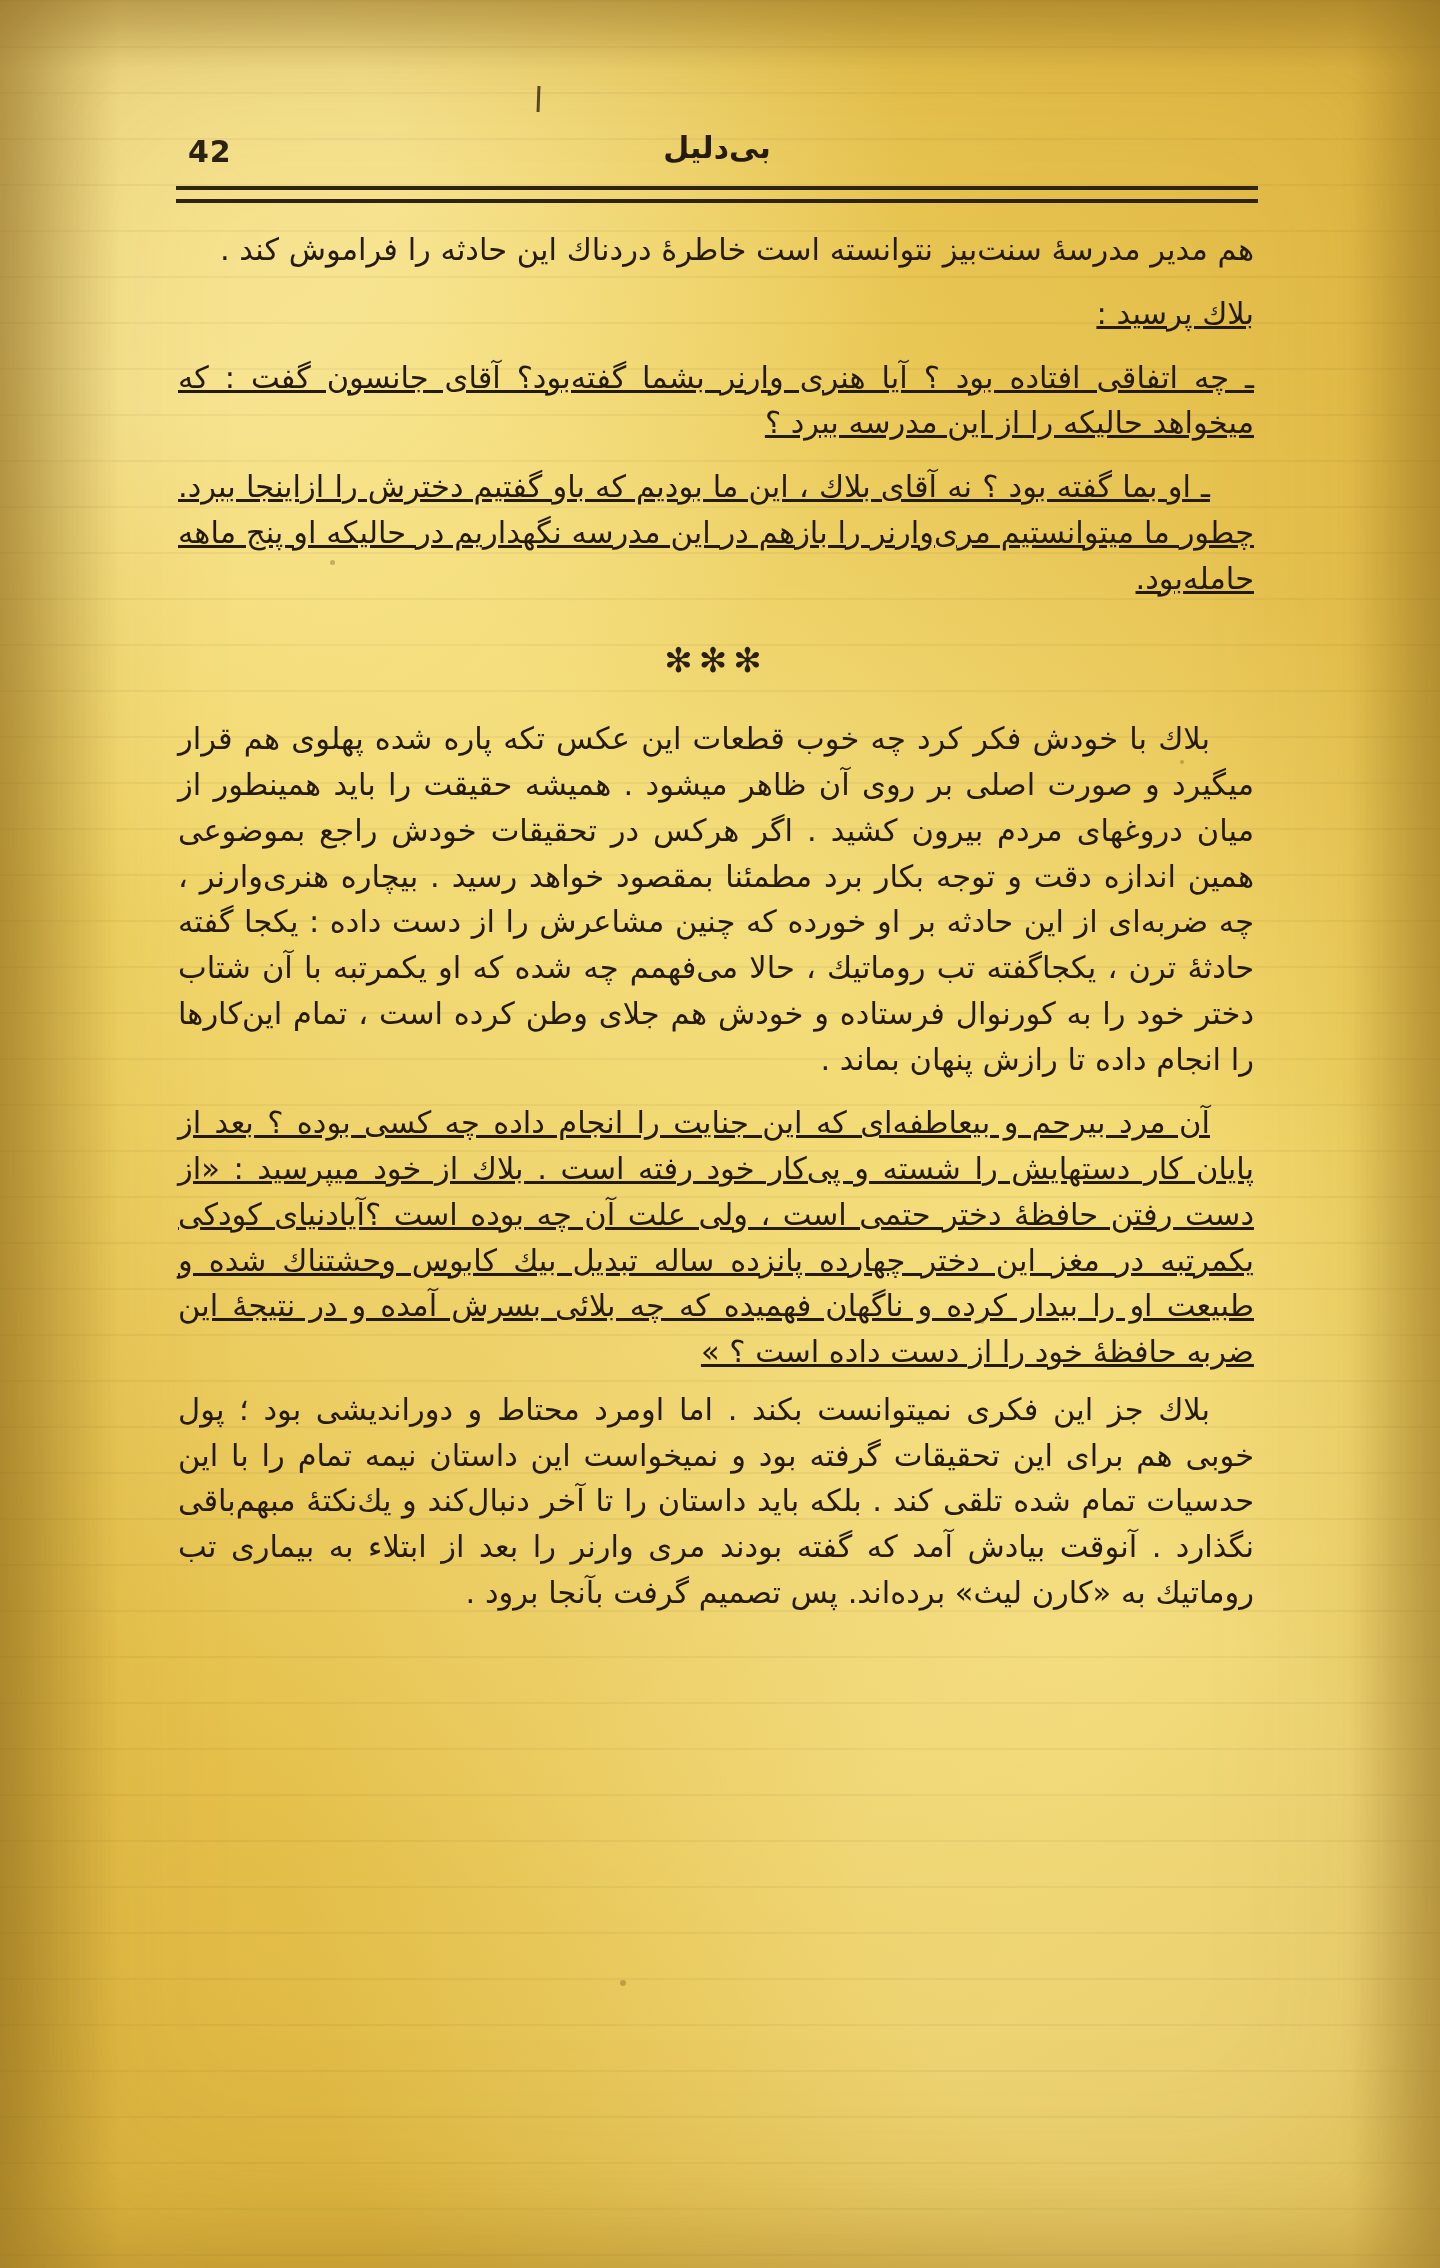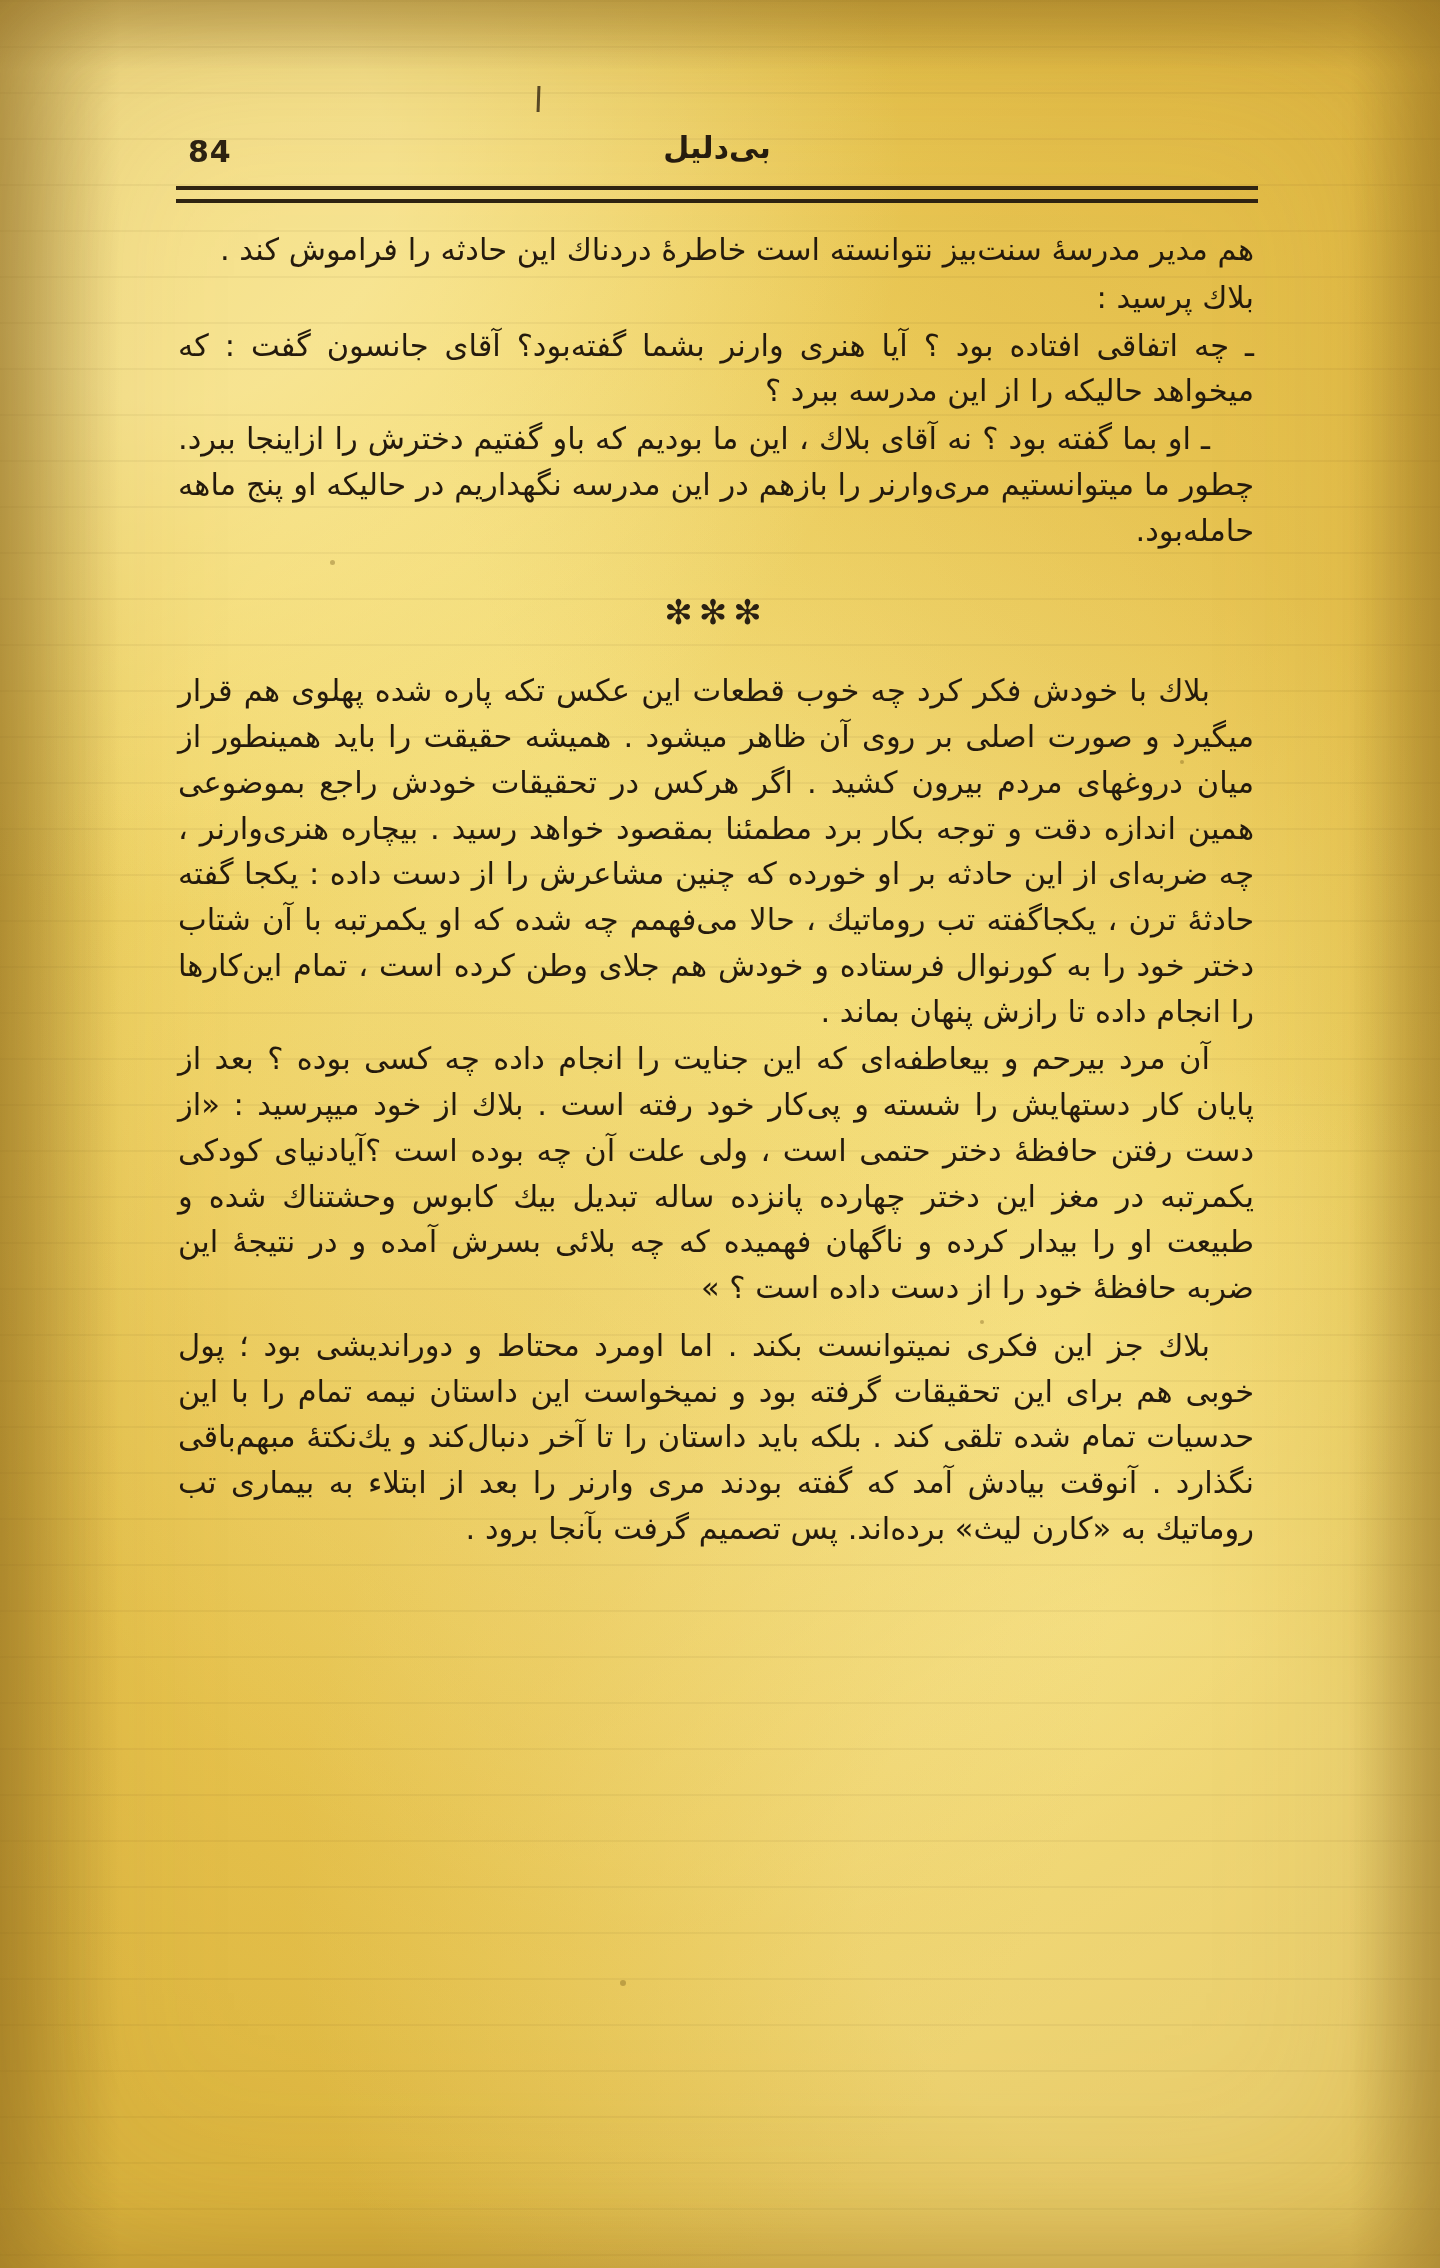--- a/index.html
+++ b/index.html
@@ -115,21 +115,21 @@
     line-height: 1.50;
     text-align: justify;
     text-justify: inter-word;
     direction: rtl;
   }
   .para {
     margin: 0 0 0 0;
     text-indent: 44px;
   }
   .para.no-indent { text-indent: 0; margin-top: 15px; }
-  .para + .para { margin-top: 2px; }
+  .para + .para { margin-top: 18px; text-decoration: underline; }
 
   .divider {
     text-align: center;
     font-size: 34px;
     letter-spacing: 6px;
     color: #2b2112;
     margin: 34px 0 30px 0;
     direction: ltr;
   }
 
@@ -155,21 +155,21 @@
 </head>
 <body>
 
 <div class="page">
 
   <div class="grain"></div>
   <div class="showthrough"></div>
 
   <div class="header">
     <div class="tick-mark"></div>
-    <div class="page-number">84</div>
+    <div class="page-number">42</div>
     <div class="running-title">بی‌دلیل</div>
     <div class="rule-double"></div>
   </div>
 
   <div class="body">
     <p class="para no-indent">هم مدیر مدرسهٔ سنت‌بیز نتوانسته است خاطرهٔ دردناك این حادثه را فراموش كند .</p>
     <p class="para no-indent">بلاك پرسید :</p>
     <p class="para no-indent">ـ چه اتفاقی افتاده بود ؟ آیا هنری وارنر بشما گفته‌بود؟ آقای جانسون گفت : كه میخواهد حالیكه را از این مدرسه ببرد ؟</p>
     <p class="para">ـ او بما گفته بود ؟ نه آقای بلاك ، این ما بودیم كه باو گفتیم دخترش را ازاینجا ببرد. چطور ما میتوانستیم مری‌وارنر را بازهم در این مدرسه نگهداریم در حالیكه او پنج ماهه حامله‌بود.</p>
 

